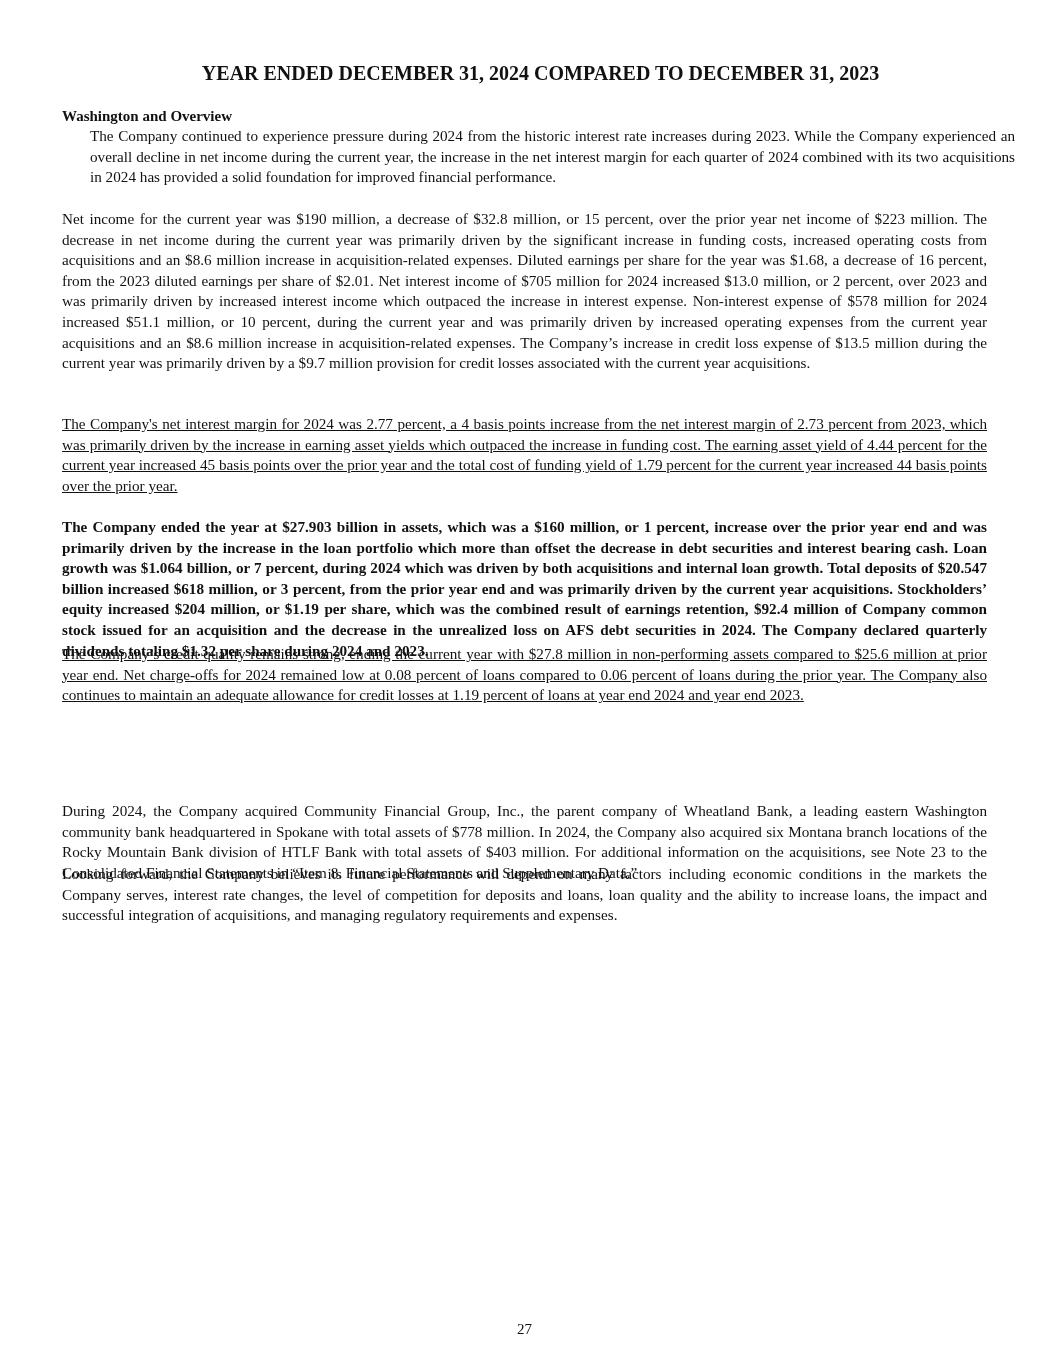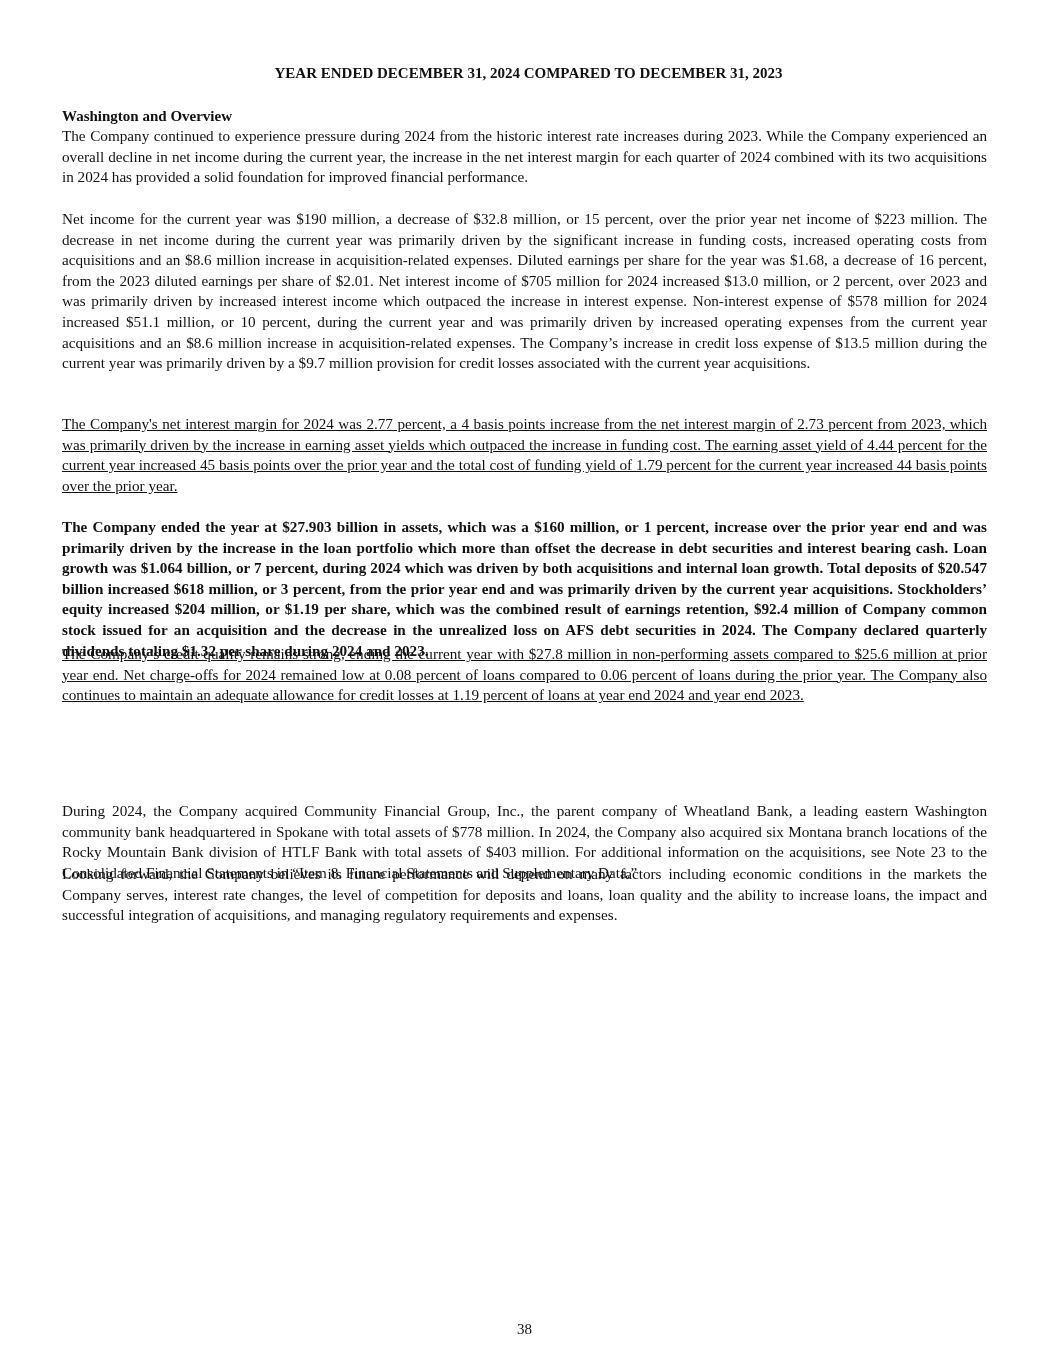--- a/index.html
+++ b/index.html
@@ -17,25 +17,25 @@
     }
     .page {
       position: absolute;
       left: 62px;
       top: 0;
       width: 925px;
     }
     .doc-title {
       position: absolute;
       top: 63px;
-      left: 4px;
+      left: 16px;
       width: 925px;
       text-align: center;
       font-weight: bold;
-      font-size: 15px;
+      font-size: 20px;
       line-height: 20px;
       letter-spacing: 0px;
     }
     .section-heading {
       position: absolute;
       top: 106px;
       left: 0;
       font-weight: bold;
       font-size: 15px;
       line-height: 20px;
@@ -43,21 +43,21 @@
     .para {
       position: absolute;
       left: 0;
       width: 925px;
       margin: 0;
       font-size: 15.2px;
       line-height: 20.6px;
       text-align: justify;
       text-align-last: left;
     }
-    #p1 { top: 126px; }
+    #p1 { top: 126px; margin-left: 28px; }
     #p2 { top: 209px; }
     #p3 { top: 414px; text-decoration: underline; }
     #p4 { top: 517px; font-weight: bold; }
     #p5 { top: 644px; text-decoration: underline; }
     #p6 { top: 785px; margin-top: 16px; }
     #p7 { top: 864px; }
     .page-number {
       position: absolute;
       top: 1319px;
       left: 0;
@@ -73,14 +73,14 @@
 <div class="page">
   <div class="doc-title">YEAR ENDED DECEMBER 31, 2024 COMPARED TO DECEMBER 31, 2023</div>
   <div class="section-heading">Washington and Overview</div>
   <p class="para" id="p1">The Company continued to experience pressure during 2024 from the historic interest rate increases during 2023. While the Company experienced an overall decline in net income during the current year, the increase in the net interest margin for each quarter of 2024 combined with its two acquisitions in 2024 has provided a solid foundation for improved financial performance.</p>
   <p class="para" id="p2">Net income for the current year was $190 million, a decrease of $32.8 million, or 15 percent, over the prior year net income of $223 million.  The decrease in net income during the current year was primarily driven by the significant increase in funding costs, increased operating costs from acquisitions and an $8.6 million increase in acquisition-related expenses.  Diluted earnings per share for the year was $1.68, a decrease of 16 percent, from the 2023 diluted earnings per share of $2.01.  Net interest income of $705 million for 2024 increased $13.0 million, or 2 percent, over 2023 and was primarily driven by increased interest income which outpaced the increase in interest expense.  Non-interest expense of $578 million for 2024 increased $51.1 million, or 10 percent, during the current year and was primarily driven by increased operating expenses from the current year acquisitions and an $8.6 million increase in acquisition-related expenses.  The Company’s increase in credit loss expense of $13.5 million during the current year was primarily driven by a $9.7 million provision for credit losses associated with the current year acquisitions.</p>
   <p class="para" id="p3">The Company's net interest margin for 2024 was 2.77 percent, a 4 basis points increase from the net interest margin of 2.73 percent from 2023, which was primarily driven by the increase in earning asset yields which outpaced the increase in funding cost.  The earning asset yield of 4.44 percent for the current year increased 45 basis points over the prior year and the total cost of funding yield of 1.79 percent for the current year increased 44 basis points over the prior year.</p>
   <p class="para" id="p4">The Company ended the year at $27.903 billion in assets, which was a $160 million, or 1 percent, increase over the prior year end and was primarily driven by the increase in the loan portfolio which more than offset the decrease in debt securities and interest bearing cash.  Loan growth was $1.064 billion, or 7 percent, during 2024 which was driven by both acquisitions and internal loan growth. Total deposits of $20.547 billion increased $618 million, or 3 percent, from the prior year end and was primarily driven by the current year acquisitions.  Stockholders’ equity increased $204 million, or $1.19 per share, which was the combined result of earnings retention, $92.4 million of Company common stock issued for an acquisition and the decrease in the unrealized loss on AFS debt securities in 2024.  The Company declared quarterly dividends totaling $1.32 per share during 2024 and 2023.</p>
   <p class="para" id="p5">The Company’s credit quality remains strong, ending the current year with $27.8 million in non-performing assets compared to $25.6 million at prior year end.  Net charge-offs for 2024 remained low at 0.08 percent of loans compared to 0.06 percent of loans during the prior year.  The Company also continues to maintain an adequate allowance for credit losses at 1.19 percent of loans at year end 2024 and year end 2023.</p>
   <p class="para" id="p6">During 2024, the Company acquired Community Financial Group, Inc., the parent company of Wheatland Bank, a leading eastern Washington community bank headquartered in Spokane with total assets of $778 million.  In 2024, the Company also acquired six Montana branch locations of the Rocky Mountain Bank division of HTLF Bank with total assets of $403 million.  For additional information on the acquisitions, see Note 23 to the Consolidated Financial Statements in “Item 8. Financial Statements and Supplementary Data.”</p>
   <p class="para" id="p7">Looking forward, the Company believes its future performance will depend on many factors including economic conditions in the markets the Company serves, interest rate changes, the level of competition for deposits and loans, loan quality and the ability to increase loans, the impact and successful integration of acquisitions, and managing regulatory requirements and expenses.</p>
-  <div class="page-number">38</div>
+  <div class="page-number">27</div>
 </div>
 
 </body></html>

